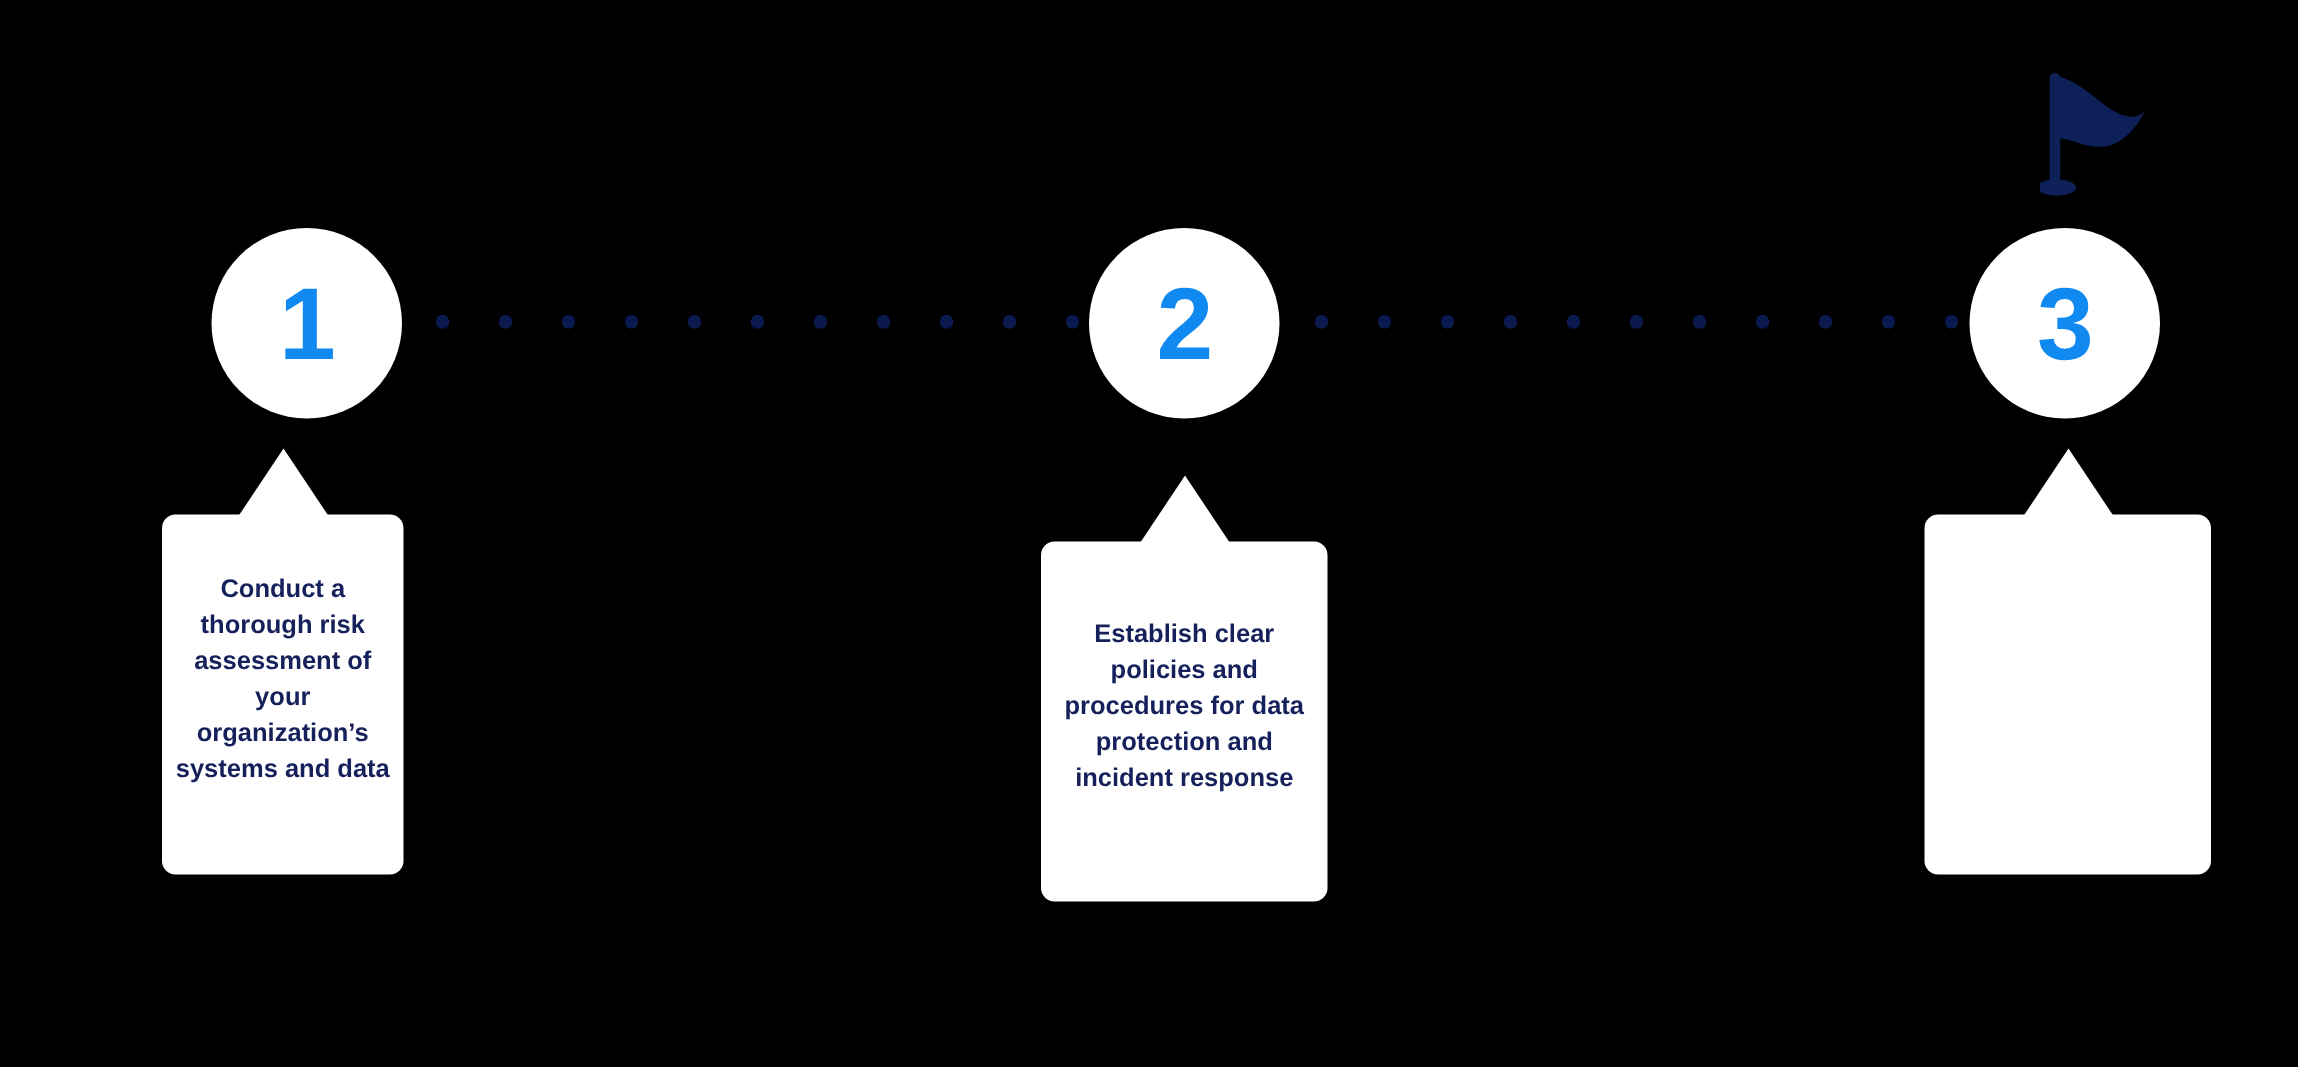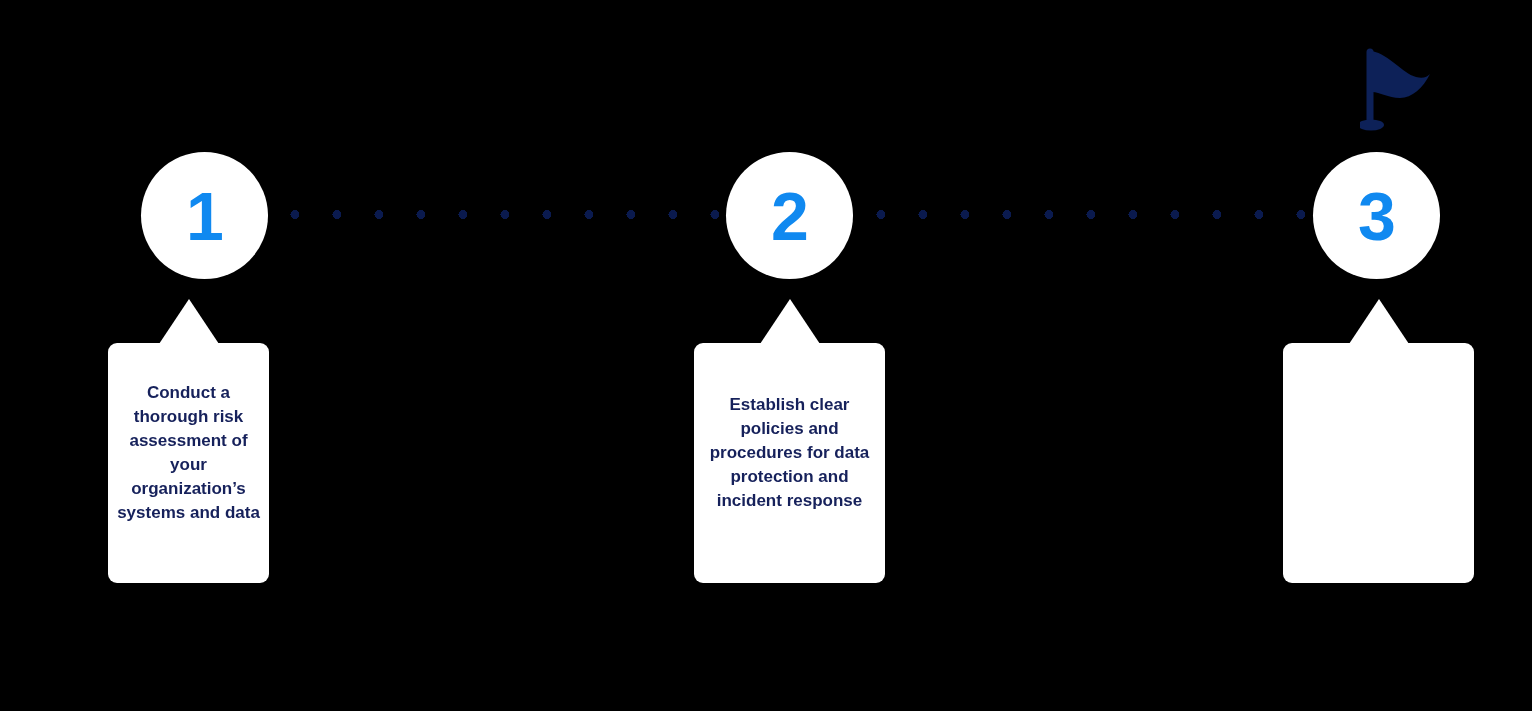--- a/index.html
+++ b/index.html
@@ -104,21 +104,21 @@
     <span class="num">1</span>
   </div>
   <div class="card" style="left:108px; top:343px; width:161px; height:240px;">
     <div class="pointer"></div>
     <div class="card-text" style="top:38px;">Conduct a thorough risk assessment of your organization’s systems and data</div>
   </div>
 
   <div class="step-circle" style="left:726px; top:152px;">
     <span class="num">2</span>
   </div>
-  <div class="card" style="left:694px; top:343px; width:191px; height:240px;">
+  <div class="card" style="left:694px; top:361px; width:191px; height:240px;">
     <div class="pointer"></div>
     <div class="card-text" style="top:50px;">Establish clear policies and procedures for data protection and incident response</div>
   </div>
 
   <div class="step-circle" style="left:1313px; top:152px;">
     <span class="num">3</span>
   </div>
   <div class="card" style="left:1283px; top:343px; width:191px; height:240px;">
     <div class="pointer"></div>
   </div>

